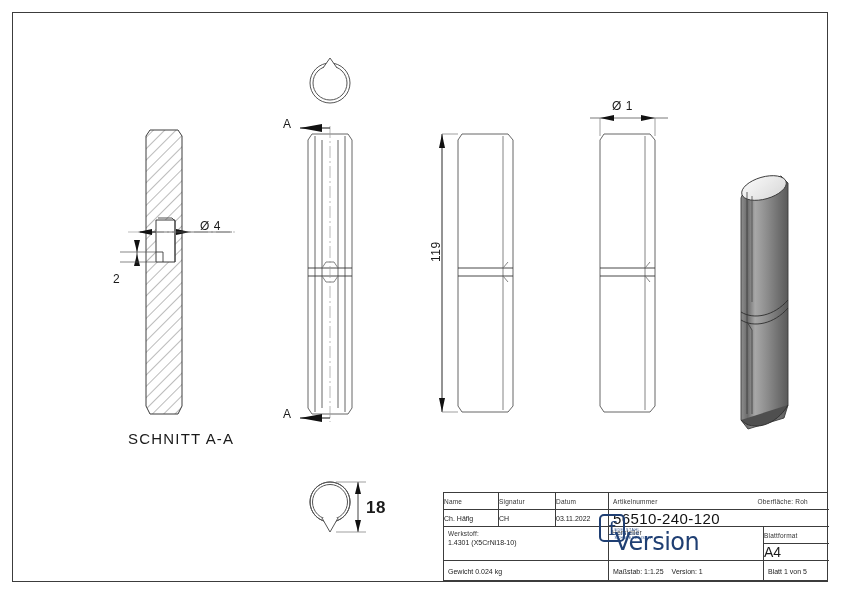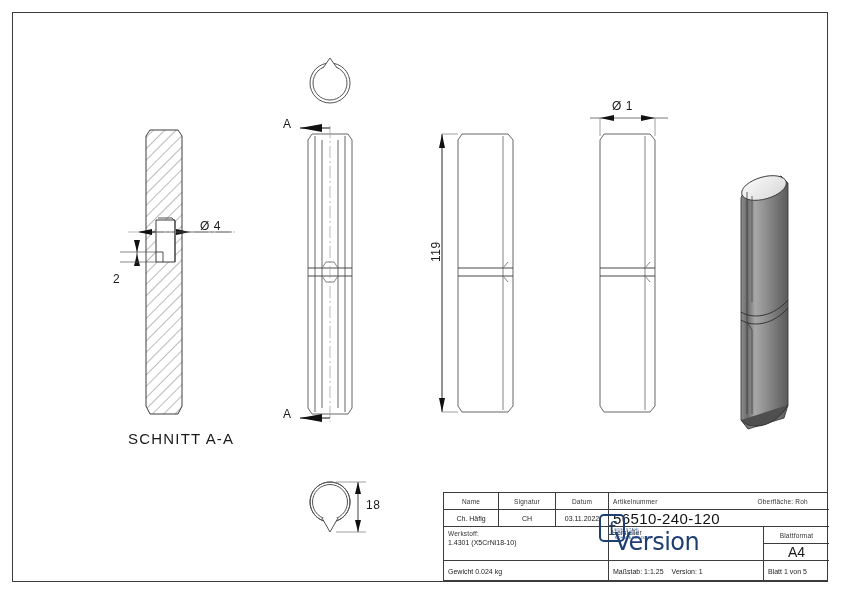--- a/index.html
+++ b/index.html
@@ -10,21 +10,21 @@
   .lbl{position:absolute;font-family:"Liberation Sans",sans-serif;color:#1a1a1a;white-space:nowrap;}
   .dimtxt{font-size:12px;letter-spacing:.5px;}
   .secttxt{font-size:15px;letter-spacing:1.2px;}
   .arrowlbl{font-size:12px;}
   
   .tb{position:absolute;left:443px;top:492px;width:385px;height:89px;border:1px solid #3c3c3c;box-sizing:border-box;background:#fff;padding-left:48px;}
   .tb div{box-sizing:border-box;position:absolute;}
   .cell{border-right:1px solid #3c3c3c;border-bottom:1px solid #3c3c3c;}
   .cap{font-size:6.5px;color:#333;letter-spacing:.2px;}
   .val{font-size:7px;color:#222;}
-  .ctr{display:flex;align-items:center;justify-content:center;}
+  .ctr{display:flex;align-items:center;justify-content:flex-start;}
   .lft{display:flex;align-items:center;padding-left:4px;}
   .artnum{font-size:15px;letter-spacing:.4px;color:#111;}
   .a4{font-size:14px;}
   .logotxt{font-size:24px;color:#1f3f73;letter-spacing:-.5px;font-family:"DejaVu Sans",sans-serif;}
   .logosub{font-size:3.6px;color:#2b4f8a;letter-spacing:.55px;}
   .logobox{width:26px;height:28px;border:2.5px solid #1f3f73;border-radius:5px;display:flex;align-items:center;justify-content:center;font-size:19px;color:#1f3f73;font-family:"DejaVu Serif",serif;}
 </style>
 </head>
 <body>
 
@@ -165,21 +165,21 @@
   <div class="lbl dimtxt" style="left:113px;top:272px;">2</div>
   <div class="lbl secttxt" style="left:128px;top:430px;">SCHNITT A-A</div>
 
   <div class="lbl arrowlbl" style="left:283px;top:117px;">A</div>
   <div class="lbl arrowlbl" style="left:283px;top:407px;">A</div>
 
   <div class="lbl dimtxt" style="left:429px;top:262px;transform:rotate(-90deg);transform-origin:left top;">119</div>
 
   <div class="lbl dimtxt" style="left:612px;top:99px;">Ø 1</div>
 
-  <div class="lbl dimtxt" style="left:366px;top:498px;font-size:12px;">18</div>
+  <div class="lbl dimtxt" style="left:366px;top:498px;font-size:17px;font-weight:bold;">18</div>
 
   <div class="tb">
 
     <div class="cell ctr" style="left:0;top:0;width:55px;height:17px;">
       <span class="cap">Name</span>
     </div>
     <div class="cell ctr" style="left:55px;top:0;width:57px;height:17px;">
       <span class="cap">Signatur</span>
     </div>
     <div class="cell ctr" style="left:112px;top:0;width:53px;height:17px;">

